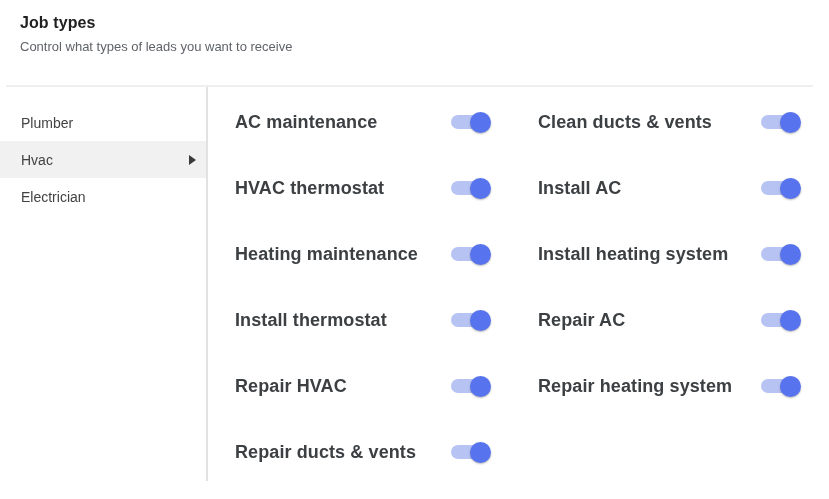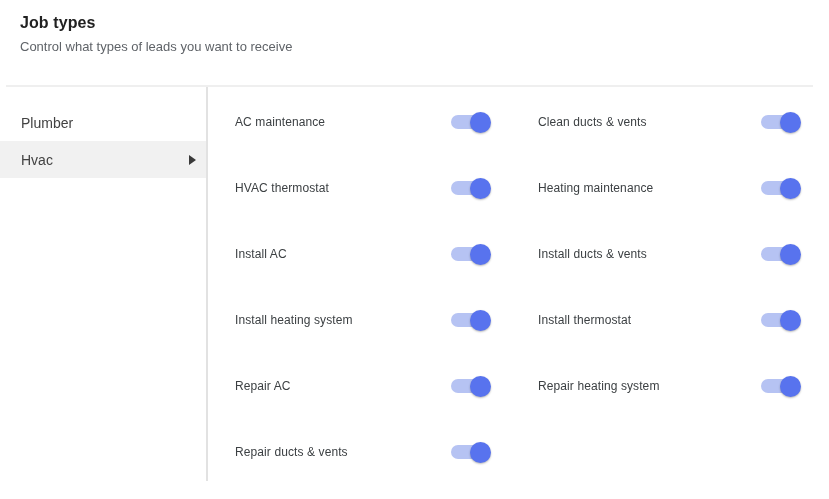--- a/index.html
+++ b/index.html
@@ -46,21 +46,21 @@
 
   .grid {
     flex: 1;
     display: grid;
     grid-template-columns: 256px 263px;
     column-gap: 47px;
     padding: 2px 0 0 27px;
     align-content: start;
   }
   .cell { height: 66px; display: flex; align-items: center; justify-content: space-between; }
-  .cell-label { font-size: 12px; color: var(--label-text); letter-spacing: 0.1px; }
+  .cell-label { font-size: 18px; color: var(--label-text); letter-spacing: 0.1px; font-weight: bold; }
 
   .switch { position: relative; display: inline-block; width: 40px; height: 23px; cursor: pointer; flex: 0 0 auto; }
   .switch .track {
     position: absolute; left: 0; top: 4px; width: 34px; height: 14px;
     border-radius: 7px; background: var(--toggle-track); display: block;
   }
   .switch .thumb {
     position: absolute; right: 0; top: 1px; width: 21px; height: 21px;
     border-radius: 50%; background: var(--toggle-thumb); display: block;
     box-shadow: 0 1px 2px rgba(0,0,0,0.28);
@@ -82,20 +82,24 @@
   <div class="content">
     <nav class="sidebar" id="sidebar">
         <div class="side-item">
     <span class="side-label">Plumber</span>
     <span class="arrow"></span>
   </div>
         <div class="side-item selected">
     <span class="side-label">Hvac</span>
     <span class="arrow"></span>
   </div>
+        <div class="side-item">
+    <span class="side-label">Electrician</span>
+    <span class="arrow"></span>
+  </div>
       </nav>
     <div class="v-divider"></div>
     <div class="grid" id="toggles-grid">
         <div class="cell">
     <span class="cell-label">AC maintenance</span>
     <span class="switch on" role="switch" aria-checked="true">
       <span class="track"></span>
       <span class="thumb"></span>
     </span>
   </div>
@@ -107,35 +111,28 @@
     </span>
   </div>
         <div class="cell">
     <span class="cell-label">HVAC thermostat</span>
     <span class="switch on" role="switch" aria-checked="true">
       <span class="track"></span>
       <span class="thumb"></span>
     </span>
   </div>
         <div class="cell">
-    <span class="cell-label">Heating maintenance</span>
-    <span class="switch on" role="switch" aria-checked="true">
-      <span class="track"></span>
-      <span class="thumb"></span>
-    </span>
-  </div>
-        <div class="cell">
     <span class="cell-label">Install AC</span>
     <span class="switch on" role="switch" aria-checked="true">
       <span class="track"></span>
       <span class="thumb"></span>
     </span>
   </div>
         <div class="cell">
-    <span class="cell-label">Install ducts &amp; vents</span>
+    <span class="cell-label">Heating maintenance</span>
     <span class="switch on" role="switch" aria-checked="true">
       <span class="track"></span>
       <span class="thumb"></span>
     </span>
   </div>
         <div class="cell">
     <span class="cell-label">Install heating system</span>
     <span class="switch on" role="switch" aria-checked="true">
       <span class="track"></span>
       <span class="thumb"></span>
@@ -149,20 +146,27 @@
     </span>
   </div>
         <div class="cell">
     <span class="cell-label">Repair AC</span>
     <span class="switch on" role="switch" aria-checked="true">
       <span class="track"></span>
       <span class="thumb"></span>
     </span>
   </div>
         <div class="cell">
+    <span class="cell-label">Repair HVAC</span>
+    <span class="switch on" role="switch" aria-checked="true">
+      <span class="track"></span>
+      <span class="thumb"></span>
+    </span>
+  </div>
+        <div class="cell">
     <span class="cell-label">Repair heating system</span>
     <span class="switch on" role="switch" aria-checked="true">
       <span class="track"></span>
       <span class="thumb"></span>
     </span>
   </div>
         <div class="cell">
     <span class="cell-label">Repair ducts &amp; vents</span>
     <span class="switch on" role="switch" aria-checked="true">
       <span class="track"></span>

